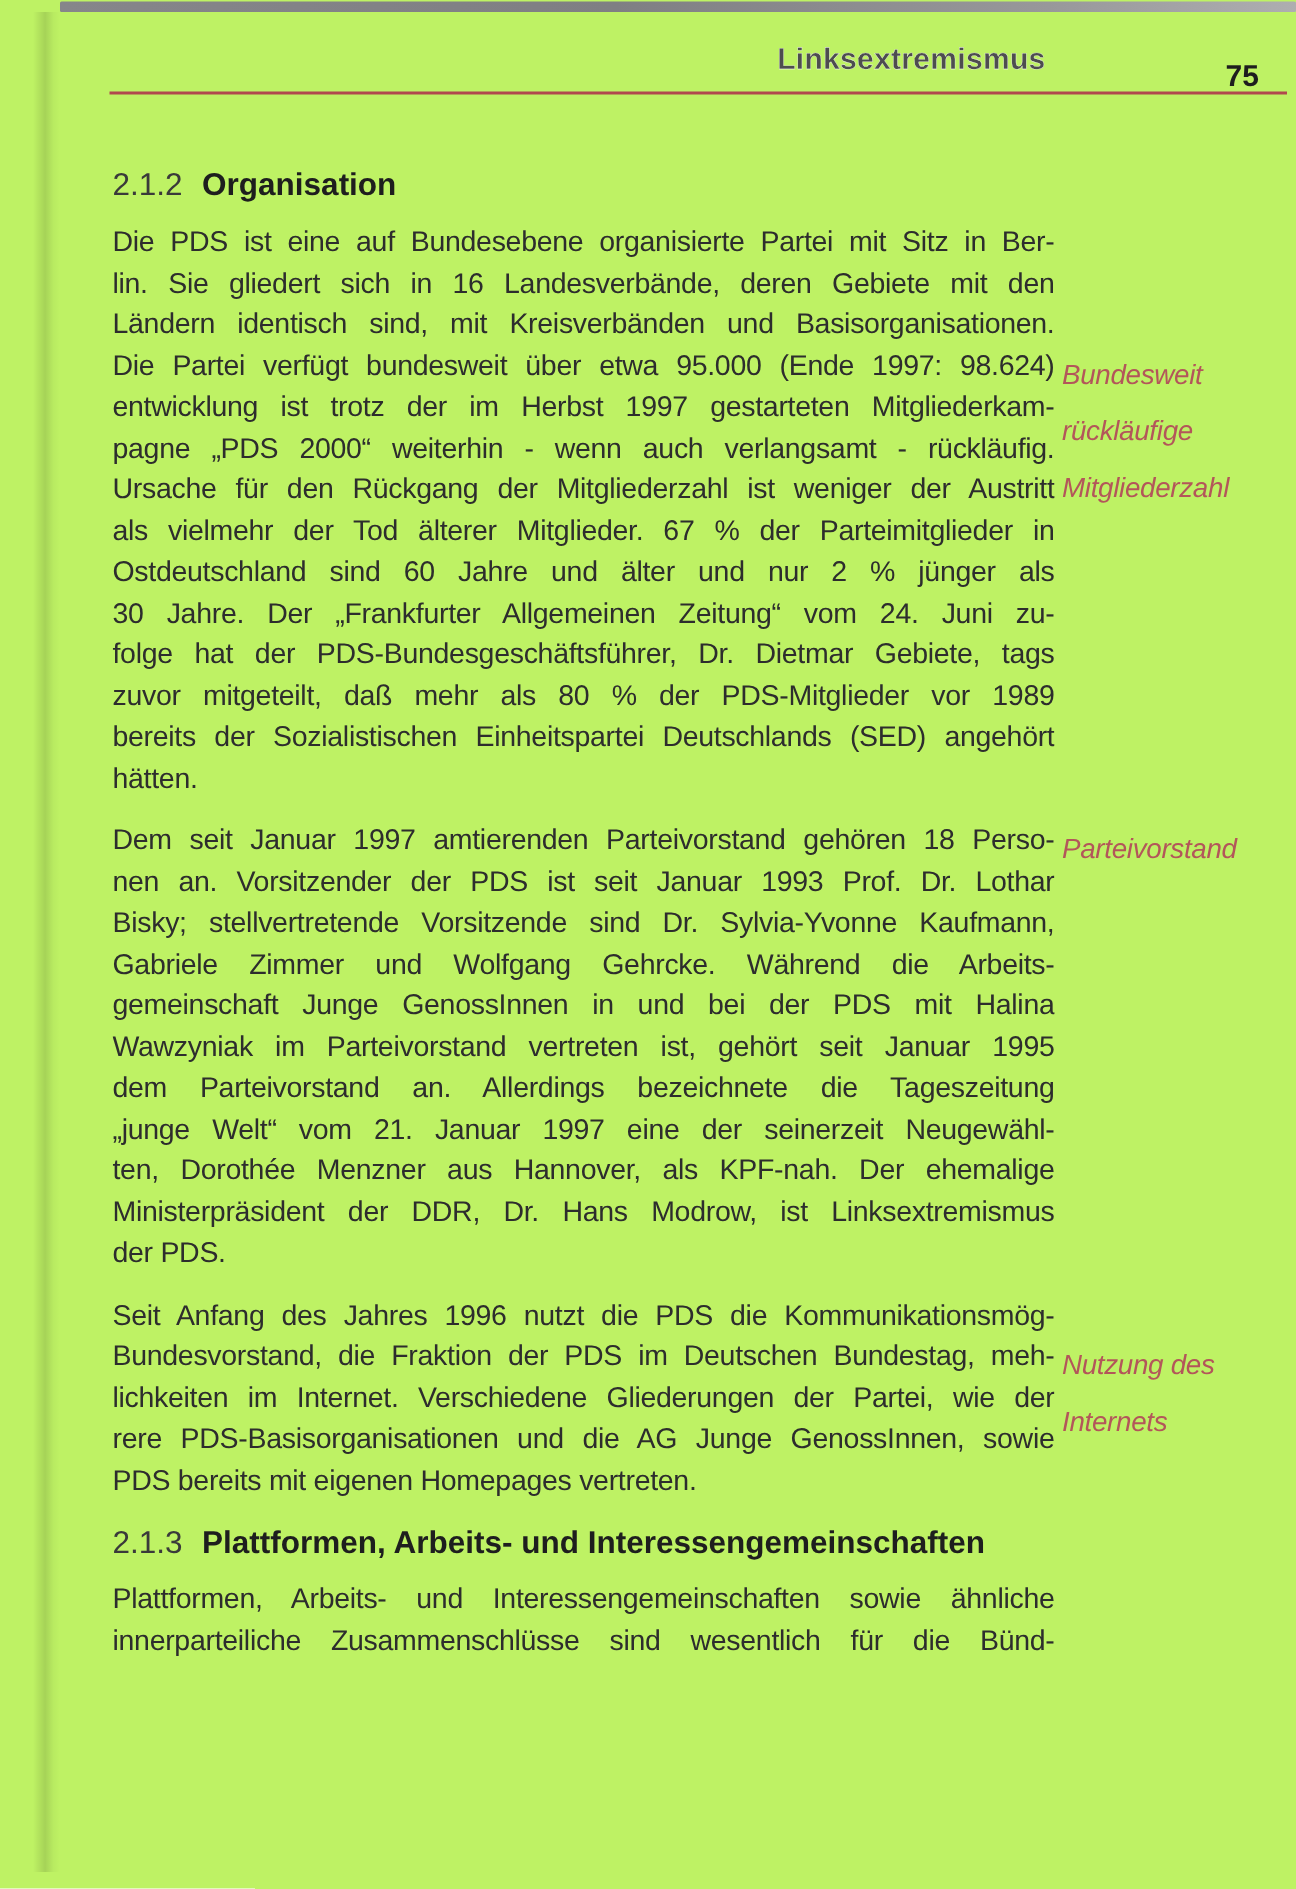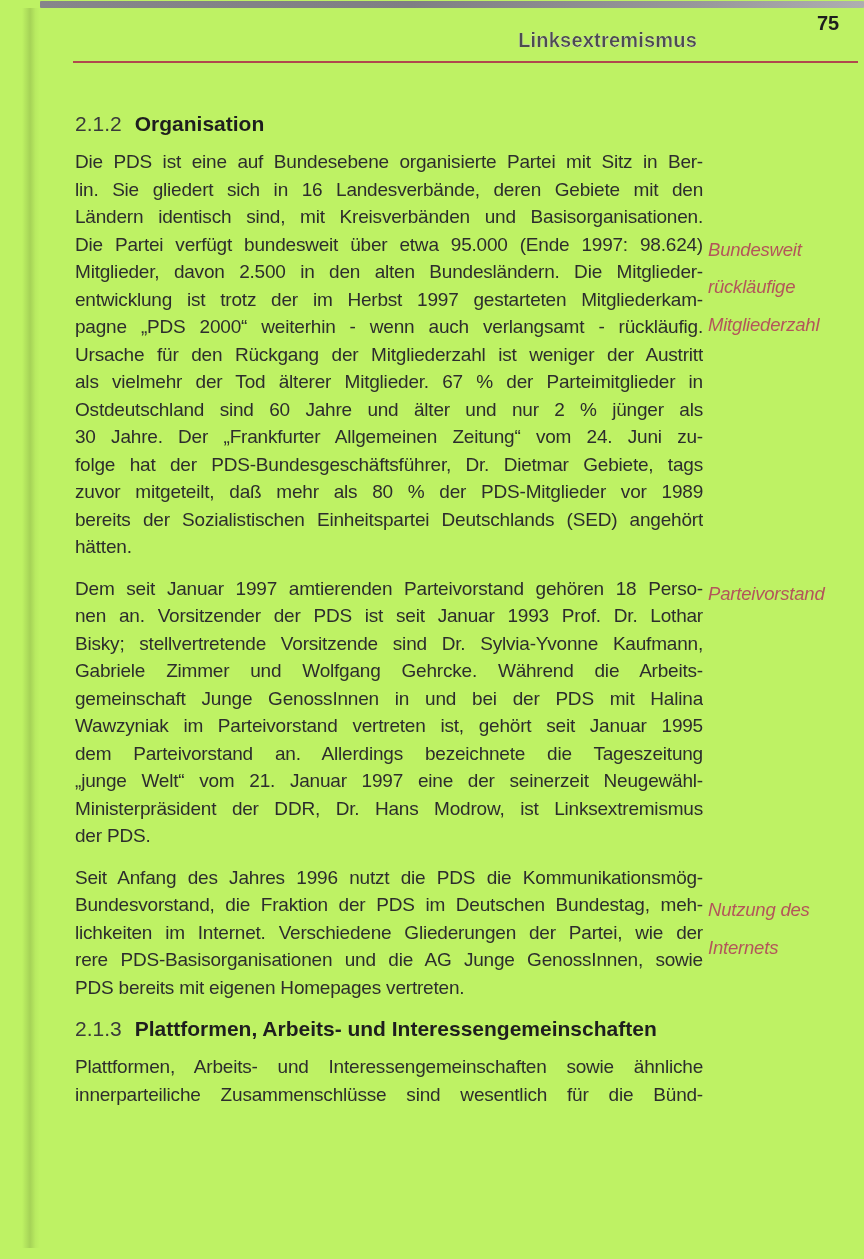--- a/index.html
+++ b/index.html
@@ -41,21 +41,21 @@
     width: 297px;
     text-align: right;
     font-size: 20px;
     letter-spacing: 0.2px;
     color: #4d4d4f;
     font-weight: bold;
     -webkit-text-stroke: 0.2px #fdfdfd; 
   }
   .page-number {
     position: absolute;
-    top: 12px;
+    top: 40px;
     left: 817px;
     font-size: 20px;
     font-weight: bold;
     color: #1e1e1e;
   }
   .header-rule {
     position: absolute;
     top: 61px;
     left: 73px;
     width: 785px;
@@ -130,21 +130,20 @@
 
   <div class="header-rule"></div>
 
   <div class="content" id="content">
       <div class="section-heading"><span class="section-number">2.1.2</span><span class="section-title">Organisation</span></div>
       <div class="para">
         <div class="line">Die PDS ist eine auf Bundesebene organisierte Partei mit Sitz in Ber-</div>
         <div class="line">lin. Sie gliedert sich in 16 Landesverbände, deren Gebiete mit den</div>
         <div class="line">Ländern identisch sind, mit Kreisverbänden und Basisorganisationen.</div>
         <div class="line">Die Partei verfügt bundesweit über etwa 95.000 (Ende 1997: 98.624)</div>
-        <div class="line">Mitglieder, davon 2.500 in den alten Bundesländern. Die Mitglieder-</div>
         <div class="line">entwicklung ist trotz der im Herbst 1997 gestarteten Mitgliederkam-</div>
         <div class="line">pagne „PDS 2000“ weiterhin - wenn auch verlangsamt - rückläufig.</div>
         <div class="line">Ursache für den Rückgang der Mitgliederzahl ist weniger der Austritt</div>
         <div class="line">als vielmehr der Tod älterer Mitglieder. 67 % der Parteimitglieder in</div>
         <div class="line">Ostdeutschland sind 60 Jahre und älter und nur 2 % jünger als</div>
         <div class="line">30 Jahre. Der „Frankfurter Allgemeinen Zeitung“ vom 24. Juni zu-</div>
         <div class="line">folge hat der PDS-Bundesgeschäftsführer, Dr. Dietmar Gebiete, tags</div>
         <div class="line">zuvor mitgeteilt, daß mehr als 80 % der PDS-Mitglieder vor 1989</div>
         <div class="line">bereits der Sozialistischen Einheitspartei Deutschlands (SED) angehört</div>
         <div class="line last">hätten.</div>
@@ -156,20 +155,21 @@
       </div>
       <div class="para">
         <div class="line">Dem seit Januar 1997 amtierenden Parteivorstand gehören 18 Perso-</div>
         <div class="line">nen an. Vorsitzender der PDS ist seit Januar 1993 Prof. Dr. Lothar</div>
         <div class="line">Bisky; stellvertretende Vorsitzende sind Dr. Sylvia-Yvonne Kaufmann,</div>
         <div class="line">Gabriele Zimmer und Wolfgang Gehrcke. Während die Arbeits-</div>
         <div class="line">gemeinschaft Junge GenossInnen in und bei der PDS mit Halina</div>
         <div class="line">Wawzyniak im Parteivorstand vertreten ist, gehört seit Januar 1995</div>
         <div class="line">dem Parteivorstand an. Allerdings bezeichnete die Tageszeitung</div>
         <div class="line">„junge Welt“ vom 21. Januar 1997 eine der seinerzeit Neugewähl-</div>
+        <div class="line">ten, Dorothée Menzner aus Hannover, als KPF-nah. Der ehemalige</div>
         <div class="line">Ministerpräsident der DDR, Dr. Hans Modrow, ist Linksextremismus</div>
         <div class="line last">der PDS.</div>
         <div class="margin-note" style="top: 0px;">
           <div>Parteivorstand</div>
         </div>
       </div>
       <div class="para">
         <div class="line">Seit Anfang des Jahres 1996 nutzt die PDS die Kommunikationsmög-</div>
         <div class="line">Bundesvorstand, die Fraktion der PDS im Deutschen Bundestag, meh-</div>
         <div class="line">lichkeiten im Internet. Verschiedene Gliederungen der Partei, wie der</div>

